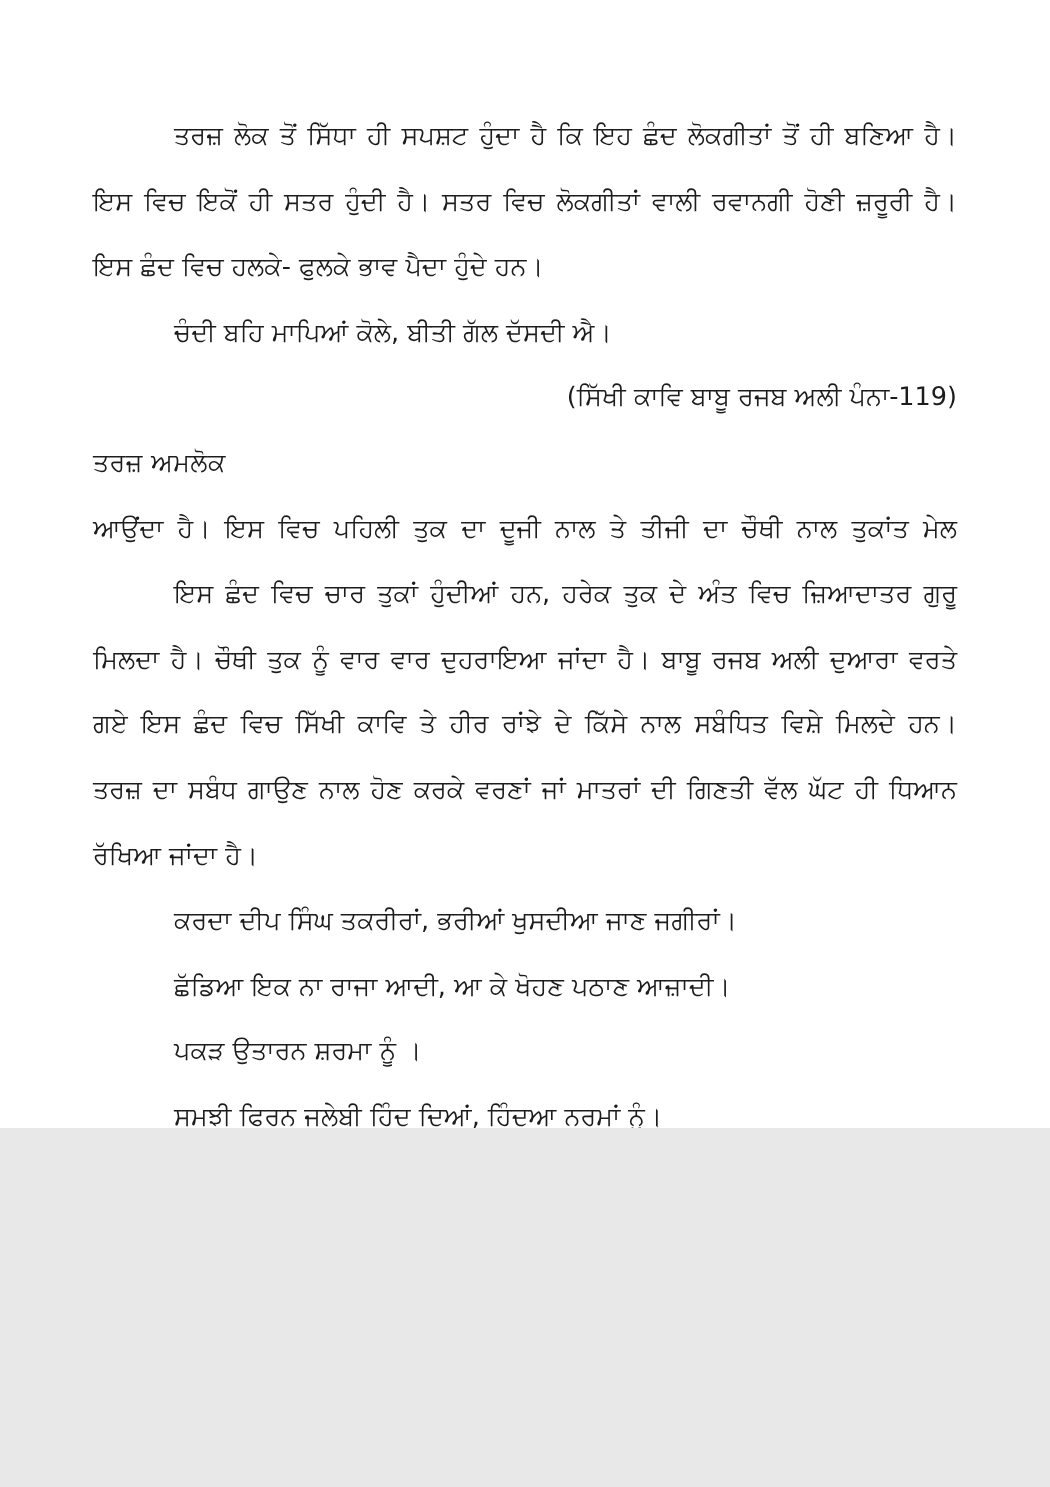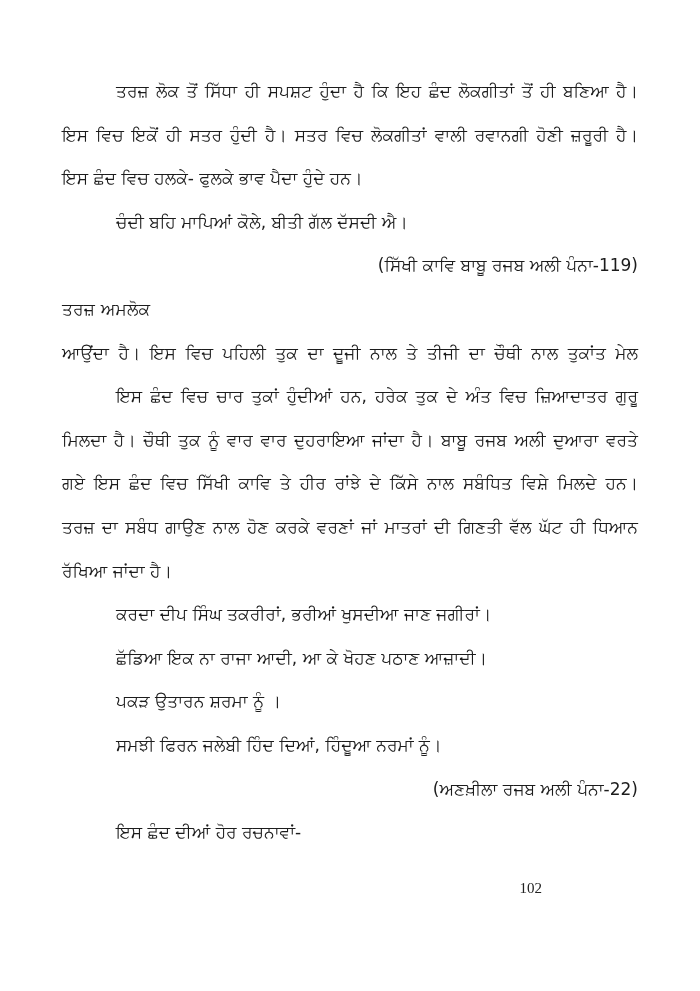--- a/index.html
+++ b/index.html
@@ -3,21 +3,21 @@
 <meta charset="utf-8">
 <style>
   html, body {
     margin: 0;
     padding: 0;
     background: #e8e8e8;
   }
   .page {
     position: relative;
     width: 700px;
-    height: 991px;
+    height: 752px;
     margin: 0 auto;
     background: #ffffff;
     color: #1c1c1c;
     font-family: "DejaVu Sans", sans-serif;
     font-size: 17px;
     overflow: hidden;
   }
   .content {
     position: absolute;
     left: 62px;

